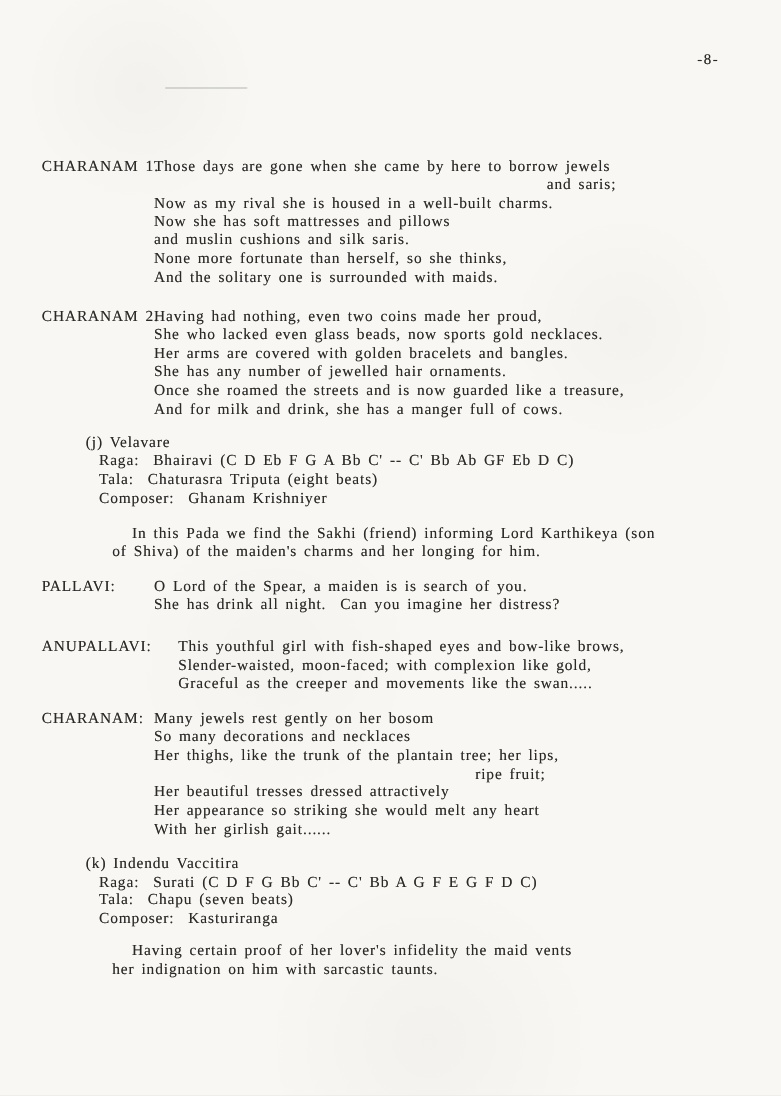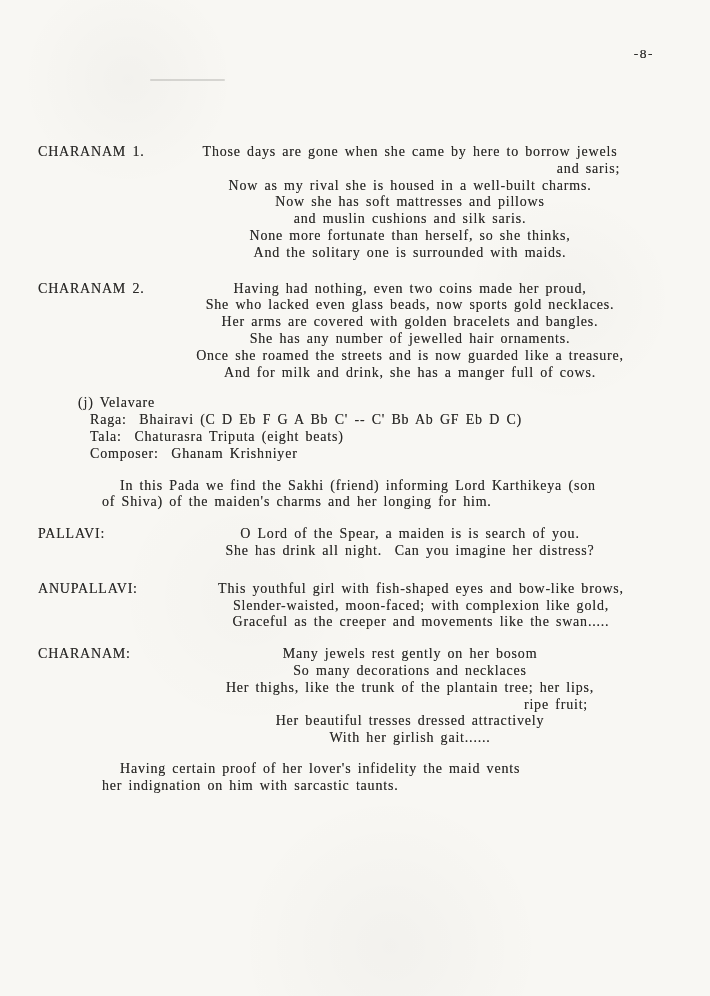--- a/index.html
+++ b/index.html
@@ -40,21 +40,21 @@
     border-radius: 2px;
   }
   .content {
     position: absolute;
     left: 38px;
     top: 144px;
     width: 642px;
   }
   .block { display: flex; align-items: flex-start; }
   .block-label { width: 102px; flex-shrink: 0; white-space: pre; }
-  .block-body { flex: 1; min-width: 0; text-align: center; }
+  .block-body { flex: 1; min-width: 0; }
   .ln { white-space: pre-wrap; }
   .shift-saris { margin-left: 357px; }
   .shift-fruit { margin-left: 292px; }
   .mb-b1 { margin-bottom: 19px; }
   .mb-b2 { margin-bottom: 14px; }
   .mb-j  { margin-bottom: 15px; }
   .mb-pj { margin-bottom: 15px; }
   .mb-pl { margin-bottom: 21px; }
   .mb-ap { margin-bottom: 15px; gap: 22px; }
   .mb-ch { margin-bottom: 14px; }
@@ -131,24 +131,33 @@
     </div>
 
     <div class="block mb-ch">
       <div class="block-label">CHARANAM:</div>
       <div class="block-body">
         <div class="ln">Many jewels rest gently on her bosom</div>
         <div class="ln">So many decorations and necklaces</div>
         <div class="ln">Her thighs, like the trunk of the plantain tree; her lips,</div>
         <div class="ln shift-fruit">ripe fruit;</div>
         <div class="ln">Her beautiful tresses dressed attractively</div>
+        <div class="ln">Her appearance so striking she would melt any heart</div>
         <div class="ln">With her girlish gait......</div>
       </div>
     </div>
 
+    <div class="song-item mb-k">
+      <div class="ln">(k) Indendu Vaccitira</div>
+      <div class="song-details">
+        <div class="ln">Raga:  Surati (C D F G Bb C' -- C' Bb A G F E G F D C)</div>
+        <div class="ln">Tala:  Chapu (seven beats)</div>
+        <div class="ln">Composer:  Kasturiranga</div>
+      </div>
+    </div>
 
     <div class="commentary">
       <div class="ln first">Having certain proof of her lover's infidelity the maid vents</div>
       <div class="ln">her indignation on him with sarcastic taunts.</div>
     </div>
 
   </div>
 </div>
 
 </body></html>

